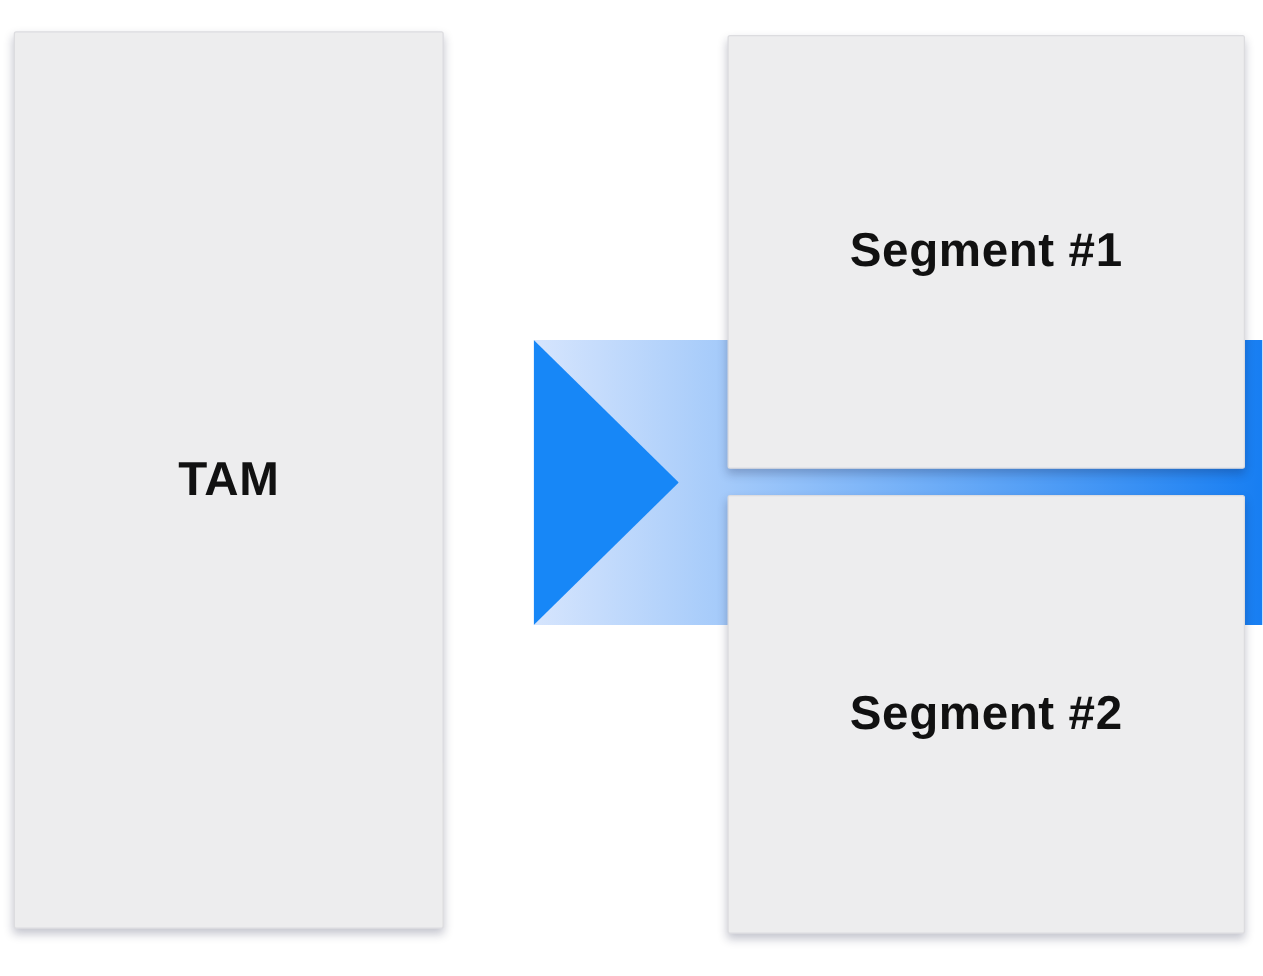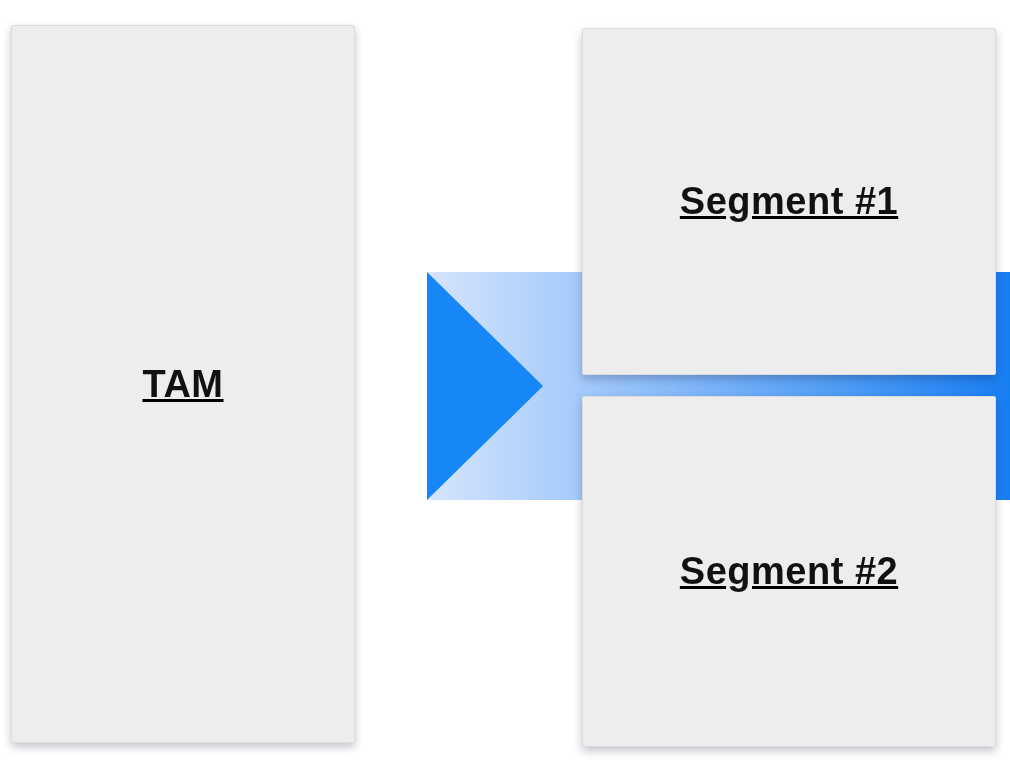--- a/index.html
+++ b/index.html
@@ -41,21 +41,20 @@
     position: absolute;
     background: var(--box-fill, #ededee);
     border: 1px solid var(--box-border, #dcdcdf);
     border-radius: 2px;
     box-shadow: 0 4px 8px rgba(20, 25, 60, 0.25);
     display: flex;
     align-items: center;
     justify-content: center;
     z-index: 3;
     box-sizing: border-box;
-    text-decoration: underline;
   }
   .node-label {
     font-size: 38px;
     font-weight: bold;
     letter-spacing: 0.5px;
     color: var(--label-text, #111111);
     white-space: nowrap;
   }
   .tam-box      { left: 11px;  top: 25px;  width: 344px; height: 718px; }
   .segment-1    { left: 582px; top: 28px;  width: 414px; height: 347px; }

